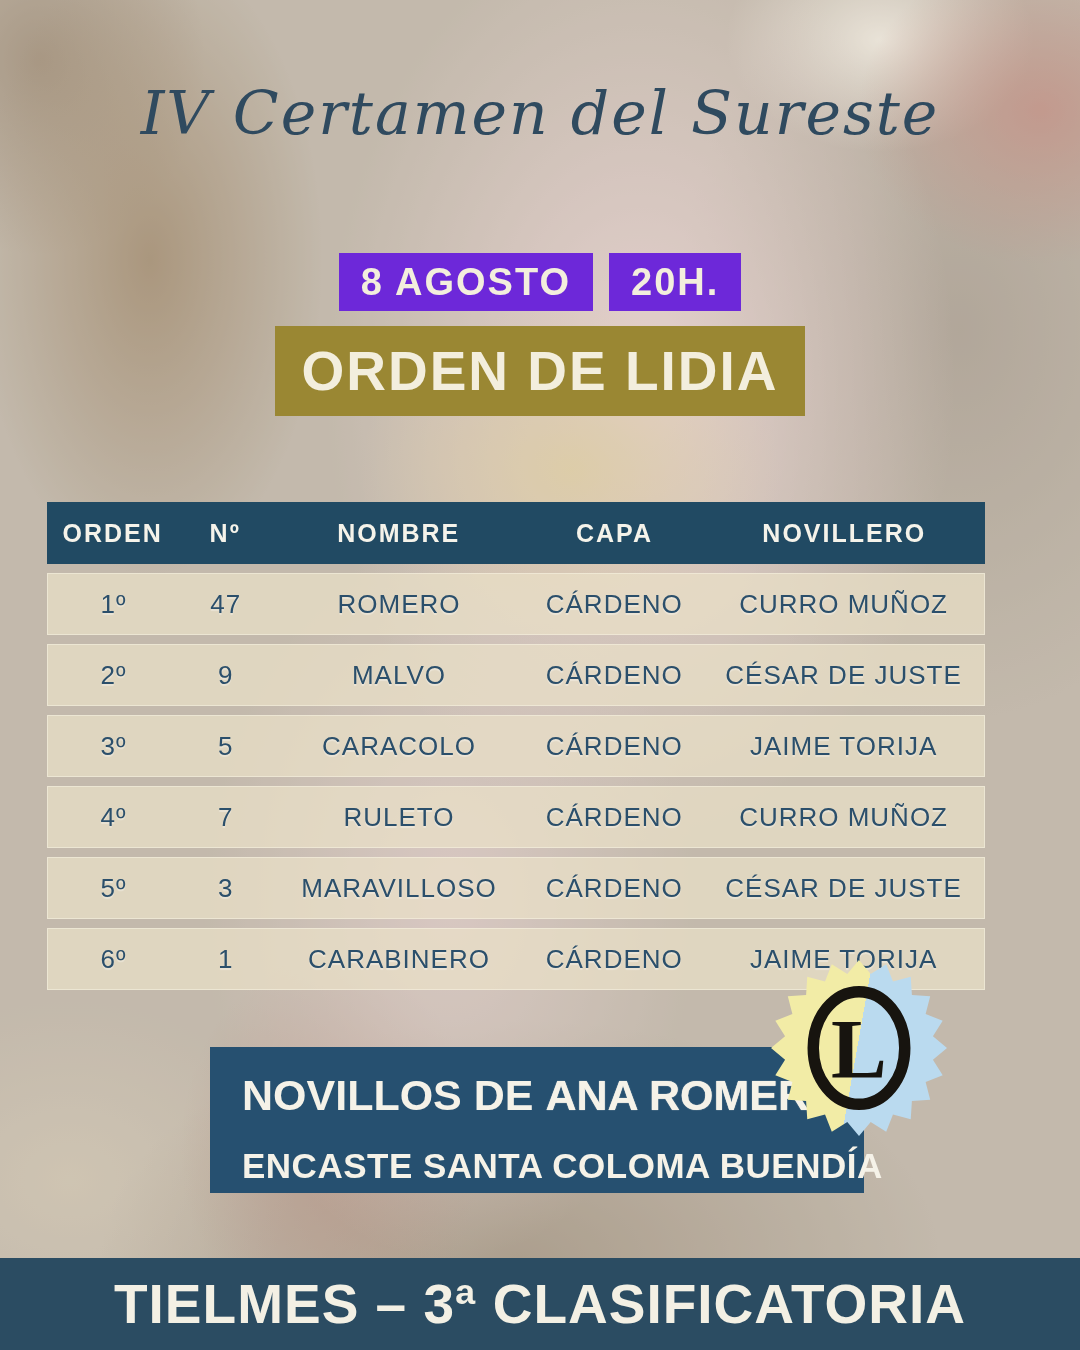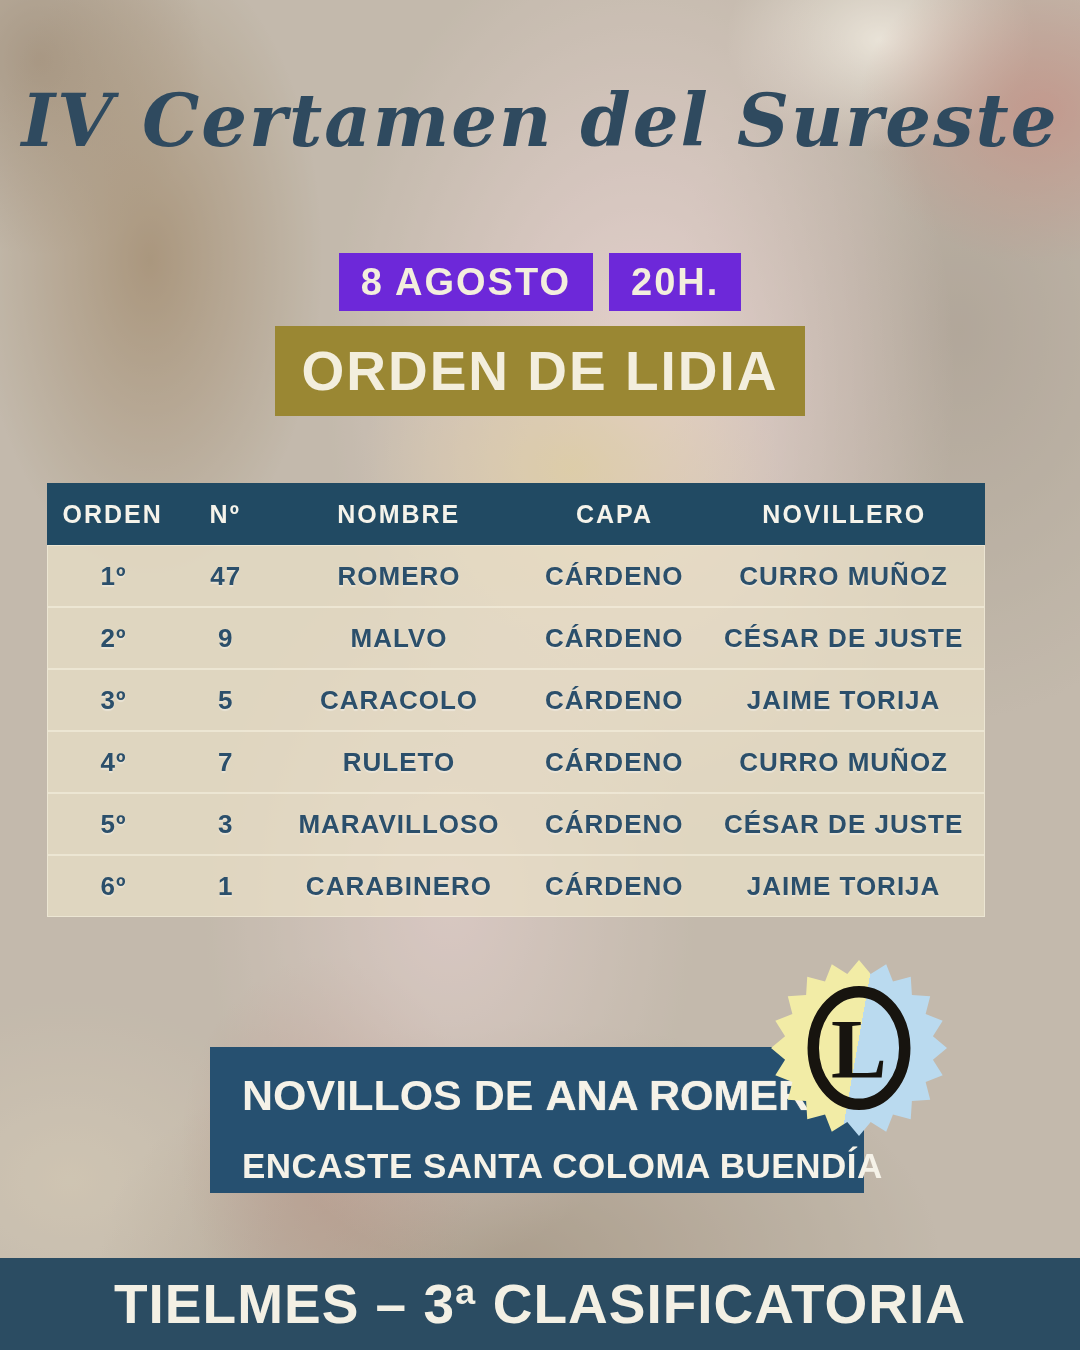--- a/index.html
+++ b/index.html
@@ -23,56 +23,56 @@
       radial-gradient(200px 260px at 330px 1150px, rgba(164,104,92,.5), rgba(164,104,92,0) 75%),
       radial-gradient(560px 320px at 520px 1260px, rgba(132,114,94,.75), rgba(132,114,94,0) 75%),
       radial-gradient(300px 240px at 70px 1180px, rgba(198,186,166,.9), rgba(198,186,166,0) 75%);
   }
   .bg-wash{position:absolute;inset:0;background:rgba(227,218,203,.35);}
 
   
   .title{
     position:absolute;top:78px;left:0;width:100%;margin:0;
     text-align:center;
-    font-family:"DejaVu Serif",serif;font-style:italic;font-weight:bold;
-    font-size:72px;letter-spacing:2px;color:#2f4a5f;
+    font-family:"DejaVu Serif",serif;font-style:italic;font-weight:normal;
+    font-size:60px;letter-spacing:2px;color:#2f4a5f;
   }
 
   
   .badges{
     position:absolute;top:253px;left:0;width:100%;
     display:flex;justify-content:center;gap:16px;
   }
   .badge{
     background:#6d28d9;color:#f3eedd;
     font-weight:bold;font-size:38px;letter-spacing:2px;
     height:58px;line-height:58px;padding:0 22px;
   }
   .section-title-wrap{position:absolute;top:326px;left:0;width:100%;text-align:center;border-radius:17px;}
   .section-title{
     display:inline-block;background:#9a8733;color:#f3eedd;
     font-weight:bold;font-size:55px;letter-spacing:2px;
     padding:13px 26px;
   }
 
   
-  .table{position:absolute;left:47px;top:483px;width:938px;}
+  .table{position:absolute;left:47px;top:502px;width:938px;}
   .thead,.trow{
     display:grid;grid-template-columns:14% 10% 27% 19% 30%;
     align-items:center;text-align:center;
   }
   .thead{
     background:#214a63;height:62px;color:#f5f3ea;
     font-weight:bold;font-size:25px;letter-spacing:2px;
   }
   .trow{
-    height:60px;
+    margin-top:9px;height:60px;
     background:rgba(234,224,200,.72);
     border:1px solid rgba(250,245,230,.5);
-    color:#2b4f6b;font-weight:bold;font-size:26px;letter-spacing:1px;
+    color:#2b4f6b;font-weight:normal;font-size:26px;letter-spacing:1px;
     text-shadow:0 2px 1px rgba(255,255,255,.35);
   }
   .trow:first-of-type{margin-top:13px;}
 
   
   .ranch{
     position:absolute;left:210px;top:1047px;width:654px;height:146px;
     background:#265070;color:#f5f2e8;box-sizing:border-box;
     padding:24px 0 0 32px;
   }

